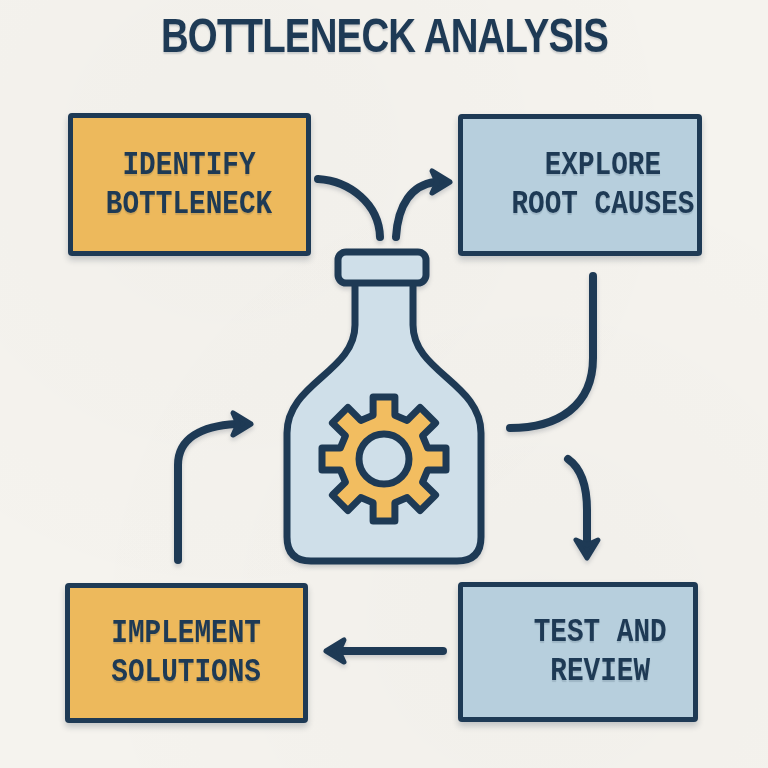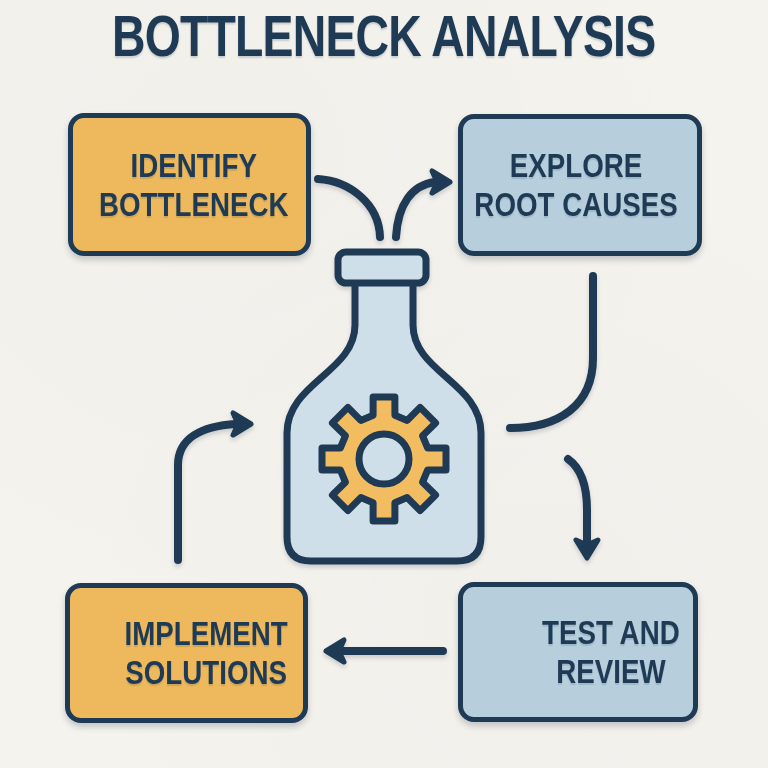--- a/index.html
+++ b/index.html
@@ -12,34 +12,35 @@
   .canvas {
     position:relative; width:768px; height:768px;
     background:
       radial-gradient(circle at 30% 20%, rgba(0,0,0,0.015), transparent 60%),
       radial-gradient(circle at 70% 80%, rgba(0,0,0,0.015), transparent 60%),
       #f5f3ee;
   }
   .title {
     position:absolute; top:4px; left:0; width:768px;
     text-align:center;
-    font-size:58px; font-weight:700; line-height:64px;
+    font-size:48px; font-weight:700; line-height:64px;
     color:#1e3a55;
     letter-spacing:-1px;
     text-shadow:0 2px 2px rgba(30,45,65,0.18);
     white-space:nowrap;
   }
   .condensed { display:inline-block; transform:scaleX(0.80); transform-origin:center; }
   .node {
     position:absolute;
     border:5px solid #1e3a55;
-    border-radius:16px;
+    border-radius:4px;
     box-shadow:0 4px 6px rgba(25,40,60,0.22);
-    display:flex; align-items:center; justify-content:flex-end;
+    display:flex; align-items:center; justify-content:center;
     box-sizing:border-box;
+    font-family:Liberation Mono, monospace;
   }
   .node.yellow { background:#edb95c; }
   .node.blue   { background:#b7cfdd;padding-left:45px; }
   .node-tl { left:68px;  top:113px; width:243px; height:143px; }
   .node-tr { left:458px; top:114px; width:244px; height:142px; }
   .node-bl { left:65px;  top:583px; width:243px; height:140px; }
   .node-br { left:458px; top:582px; width:240px; height:140px; }
   .node-label {
     display:flex; flex-direction:column; align-items:center;
     transform:scaleX(0.84); transform-origin:center;

